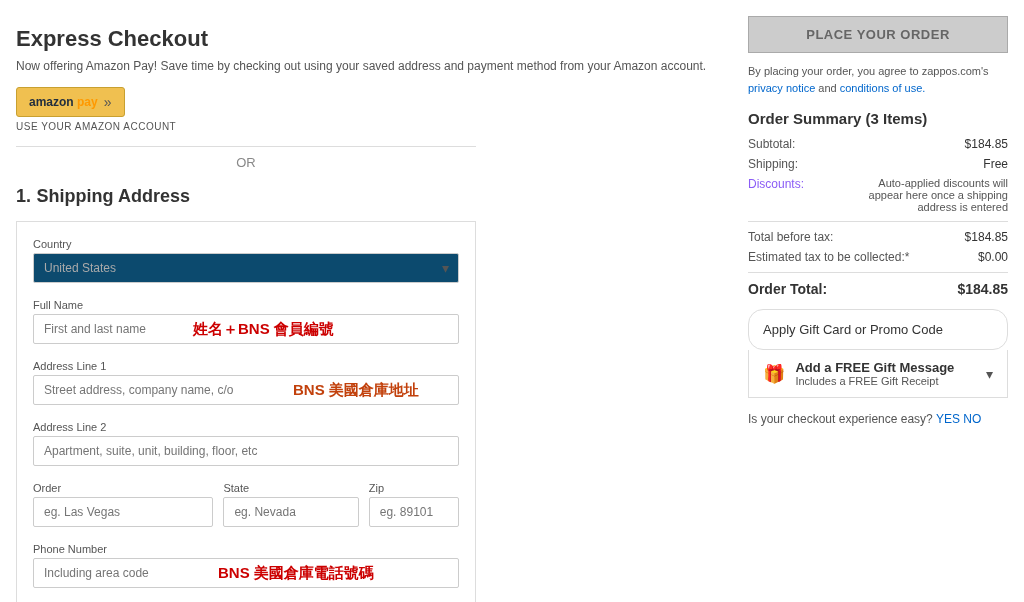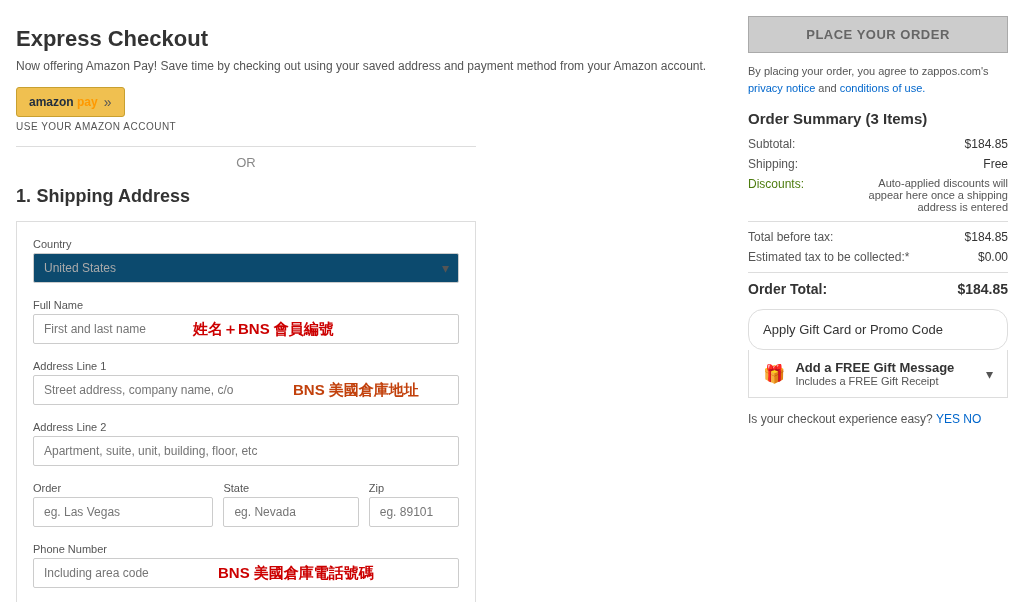--- a/index.html
+++ b/index.html
@@ -443,21 +443,21 @@
         <span class="label">Subtotal:</span>
         <span class="value">$184.85</span>
       </div>
 
       <div class="summary-row">
         <span class="label">Shipping:</span>
         <span class="free">Free</span>
       </div>
 
       <div class="discounts-row">
-        <span style="color:#4d7c0f;">Discounts:</span>
+        <span style="color:#8b5cf6;">Discounts:</span>
         <span class="discounts-note">Auto-applied discounts will appear here once a shipping address is entered</span>
       </div>
 
       <hr class="summary-divider">
 
       <div class="summary-row">
         <span class="label">Total before tax:</span>
         <span class="value">$184.85</span>
       </div>
 

